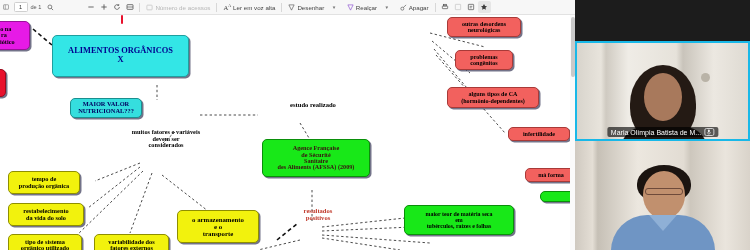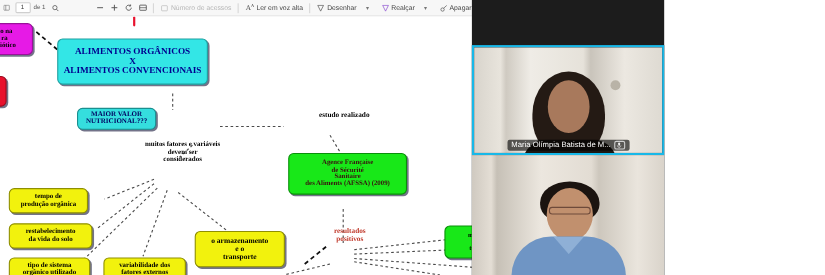--- a/index.html
+++ b/index.html
@@ -2,21 +2,21 @@
 <html><head>
 <meta charset="utf-8">
 <style>
   * { box-sizing: border-box; margin: 0; padding: 0; }
   html, body {
     width: 750px; height: 250px;
     overflow: hidden;
     background: #ffffff;
     font-family: "Liberation Sans", sans-serif;
   }
-  #app { position: relative; width: 604px; height: 250px; overflow: hidden; background: #f2f2f2; }
+  #app { position: relative; width: 750px; height: 250px; overflow: hidden; background: #f2f2f2; }
 
   
   #viewer {
     position: absolute; left: 0; top: 0; width: 575px; height: 250px;
     background: #ffffff; overflow: hidden;
   }
 
   
   #toolbar {
     position: absolute; left: 0; top: 0; width: 575px; height: 15px;
@@ -268,21 +268,20 @@
           <line x1="277" y1="225" x2="298" y2="208"></line>
         </g>
       </svg>
 
       <div class="redtick" style="left:121px; top:0px;"></div>
 
       <div class="node n-cyan" style="left:52px; top:20px; width:137px; height:42px; font-size:8.4px;">
         <div>
           <div>ALIMENTOS ORGÂNICOS</div>
           <div>X</div>
-          <div>ALIMENTOS CONVENCIONAIS</div>
         </div>
       </div>
 
       <div class="node n-cyan2" style="left:70px; top:83px; width:72px; height:20px; font-size:6.4px; white-space:pre-line;">MAIOR VALOR
 NUTRICIONAL???</div>
 
       <div class="label-free" style="left:277px; top:87px; width:72px; font-size:6.6px;">estudo realizado</div>
 
       <div class="label-free" style="left:127px; top:114px; width:78px; font-size:6.3px; white-space:pre-line;">muitos fatores e variáveis
 devem ser

